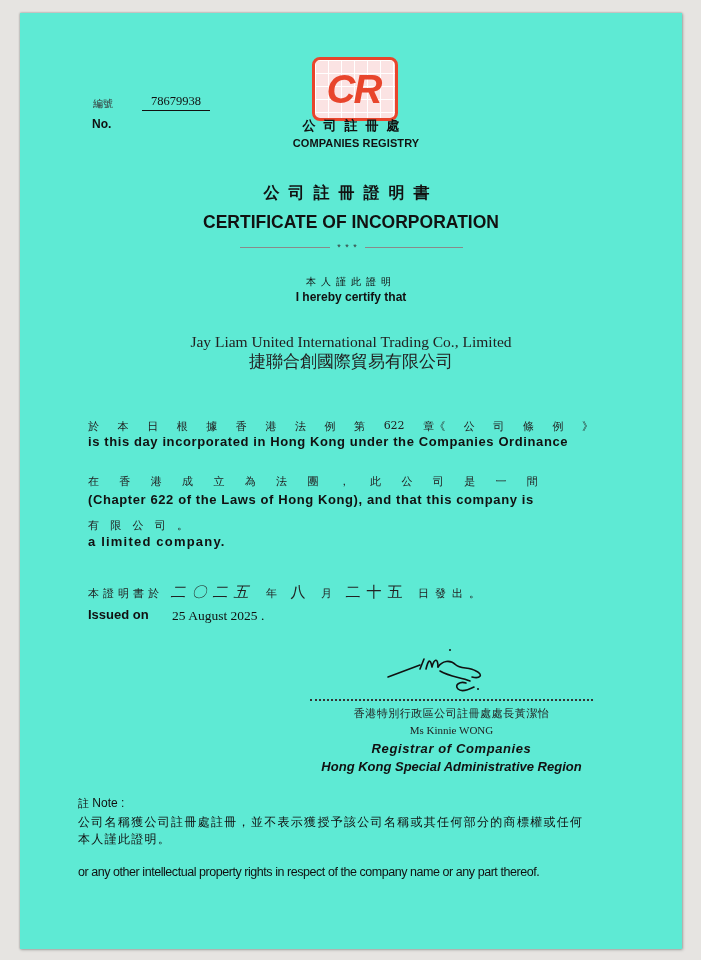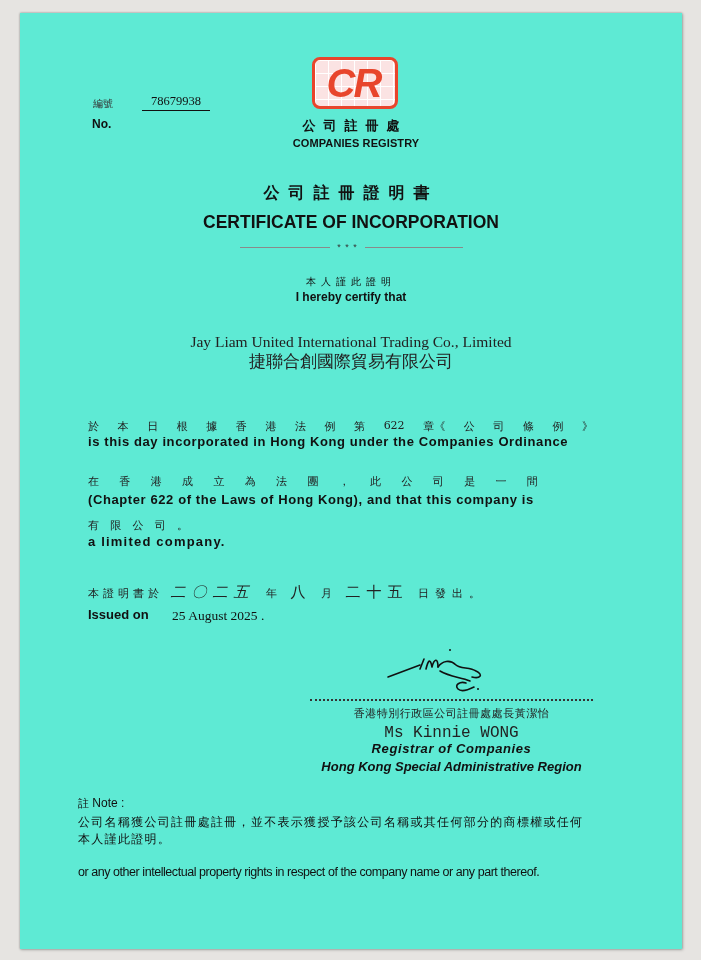--- a/index.html
+++ b/index.html
@@ -20,21 +20,21 @@
     }
     .abs { position: absolute; white-space: nowrap; }
 
     
     .no-zh { left: 73px; top: 84px; font-size: 10px; font-family: "DejaVu Serif", serif; color:#333; }
     .no-val { left: 122px; top: 81px; width: 68px; font-size: 12.5px; font-family: "Liberation Serif", serif; text-align: center; border-bottom: 1px solid #111; padding-bottom: 1px; }
     .no-en { left: 72px; top: 104px; font-size: 12px; font-weight: bold; }
 
     
     .logo {
-      left: 292px; top: 44px; width: 86px; height: 52px;
+      left: 292px; top: 44px; width: 86px; height: 64px;
       border: 3px solid #e8452c; border-radius: 8px;
       box-sizing: border-box;
       background-color: #fbe3e3;
       background-image:
         linear-gradient(#ffffff 1px, transparent 1px),
         linear-gradient(90deg, #ffffff 1px, transparent 1px);
       background-size: 13px 13px;
       display: flex; align-items: center; justify-content: center;
     }
     .logo-text {
@@ -71,21 +71,21 @@
     .zh3 { top: 505px; }
     .en3 { top: 521px; letter-spacing: 1.2px; }
     .zh4 { top: 570px; font-size: 11px; }
     .issued-label { left: 68px; top: 594px; font-size: 13px; font-weight: bold; }
     .issued-date { left: 152px; top: 595px; font-size: 13.5px; font-family: "Liberation Serif", serif; }
 
     
     .signature { left: 360px; top: 634px; width: 130px; height: 50px; }
     .dotline { left: 290px; top: 686px; width: 283px; border-top: 2px dotted #333; }
     .sig-zh { left: 290px; width: 283px; top: 693px; text-align: center; font-size: 11px; font-family: "DejaVu Serif", serif; color: #222; letter-spacing: 0.5px; }
-    .sig-name { left: 290px; width: 283px; top: 711px; text-align: center; font-size: 16px; font-family: Liberation Mono, monospace; color: #222; }
+    .sig-name { left: 290px; width: 283px; top: 711px; text-align: center; font-size: 11px; font-family: Liberation Serif, serif; color: #222; }
     .sig-title { left: 290px; width: 283px; top: 728px; text-align: center; font-size: 13px; font-weight: bold; font-style: italic; letter-spacing: 0.6px; }
     .sig-region { left: 280px; width: 303px; top: 746px; text-align: center; font-size: 13px; font-weight: bold; font-style: italic; }
 
     
     .note-head { left: 58px; top: 783px; font-size: 12px; }
     .note-head .zh { font-family: "DejaVu Serif", serif; font-size: 11px; }
     .note-zh1 { left: 58px; top: 801px; font-size: 12px; font-family: "DejaVu Serif", serif; letter-spacing: 1.3px; color: #111; }
     .note-zh2 { left: 58px; top: 818px; font-size: 12px; font-family: "DejaVu Serif", serif; letter-spacing: 1.3px; color: #111; }
     .note-en1 { left: 58px; top: 836px; font-size: 12.5px; letter-spacing: -0.45px; }
     .note-en2 { left: 58px; top: 852px; font-size: 12.5px; letter-spacing: -0.45px; }

